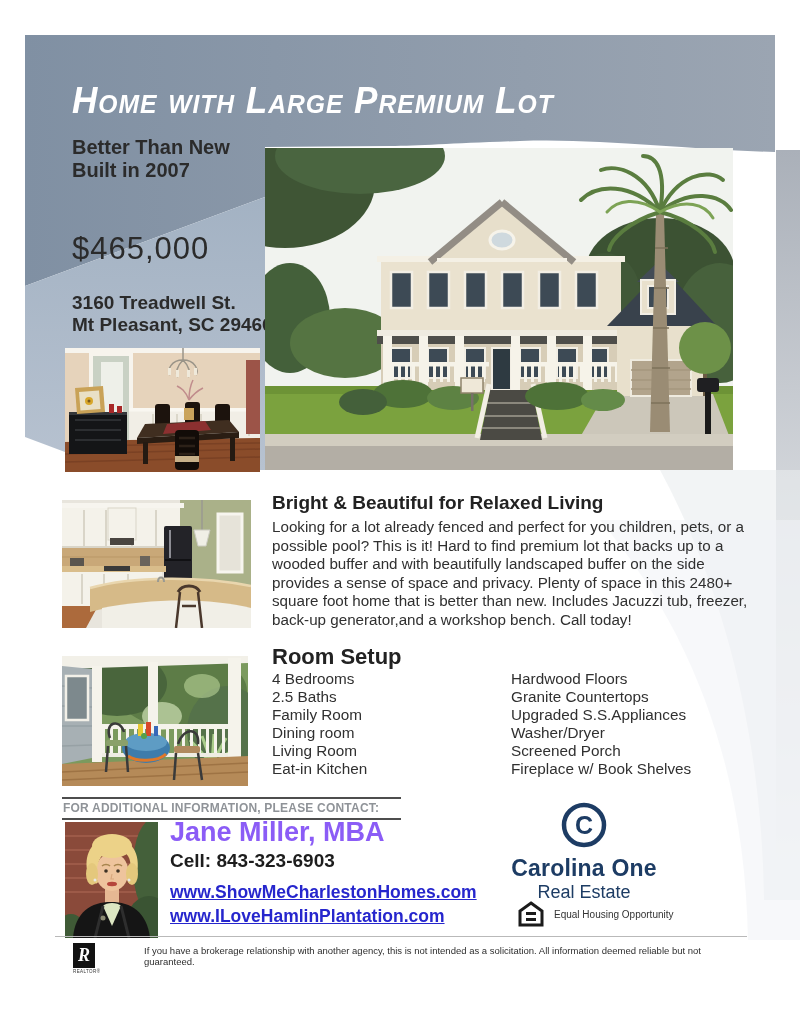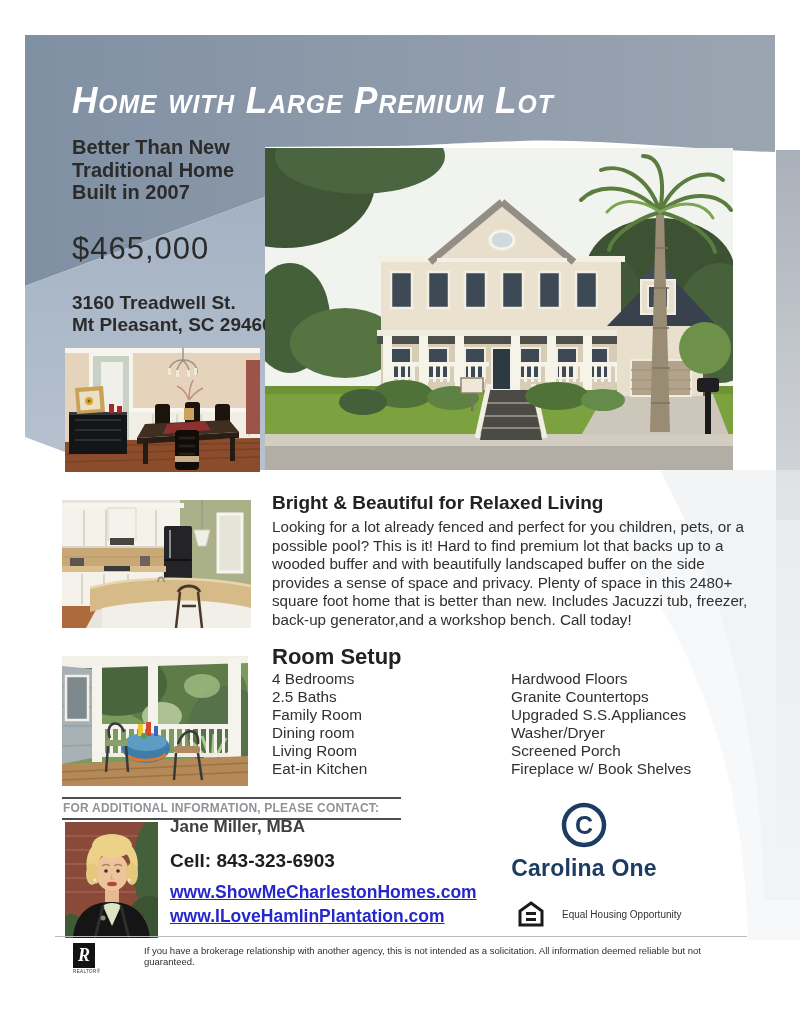--- a/index.html
+++ b/index.html
@@ -22,29 +22,29 @@
 
   .col-head{top:644px;font-size:22px;font-weight:bold;color:#222;}
   .room-head{left:272px;}
   .feat-head{left:508px;}
   .plain-list{top:670px;margin:0;padding:0;list-style:none;font-size:15.3px;line-height:18px;color:#303030;}
   .room-list{left:272px;}
   .feat-list{left:511px;}
 
   .contact-bar{left:62px;top:797px;width:338px;border-top:2px solid #4d4d4d;border-bottom:2px solid #4d4d4d;
     padding:2px 0 3px 1px;font-size:12px;font-weight:bold;color:#8f9398;letter-spacing:.2px;}
-  .agent-name{left:170px;top:817px;font-size:17px;font-weight:bold;color:#404040;}
+  .agent-name{left:170px;top:817px;font-size:27px;font-weight:bold;color:#8b5cf6;}
   .agent-cell{left:170px;top:850px;font-size:19px;font-weight:bold;color:#1d1d1d;}
   .agent-links{left:170px;top:880px;font-size:17.5px;line-height:24px;font-weight:bold;}
   .agent-links a{color:#2626cd;text-decoration:underline;display:block;}
 
   .brand-box{left:503px;top:801px;width:162px;text-align:center;}
   .brand-name{font-size:23px;font-weight:bold;color:#1d3c64;letter-spacing:.2px;margin-top:2px;}
   .brand-div{font-size:18px;color:#1d3c64;margin-top:0px;}
-  .eho-row{left:518px;top:901px;display:flex;align-items:center;gap:18px;}
+  .eho-row{left:518px;top:901px;display:flex;align-items:center;gap:10px;}
   .eho-label{font-size:10px;color:#333;}
 
   .footer-rule{left:55px;top:936px;width:692px;height:1px;background:#b9b9b9;}
   .realtor{left:73px;top:943px;width:24px;text-align:center;}
   .realtor-box{width:22px;height:25px;background:#121212;color:#fff;font-family:"Liberation Serif",serif;
     font-style:italic;font-weight:bold;font-size:18px;line-height:24px;}
   .realtor-word{font-size:4.5px;color:#333;letter-spacing:.4px;margin-top:1px;}
   .disclaimer{left:102px;top:945px;width:580px;font-size:9.5px;color:#2e2e2e;margin-left:42px;}
 </style>
 </head>
@@ -71,21 +71,20 @@
     <path d="M25,286 L265,197 L265,470 L65,470 L65,452 L25,437 Z" fill="url(#glight)"></path>
     <rect x="776" y="150" width="24" height="720" fill="url(#gstrip)"></rect>
     <path d="M660,470 C730,600 762,750 764,900 L800,900 L800,470 Z" fill="#e9ecef" opacity="0.6"></path>
     <path d="M600,520 C700,640 745,780 748,940 L800,940 L800,520 Z" fill="#f1f3f5" opacity="0.55"></path>
   </svg>
 
   <div class="abs flyer-title">Home with Large Premium Lot</div>
 
   <div class="abs headline">
     <div>Better Than New</div>
-    <div>Traditional Home</div>
     <div>Built in 2007</div>
   </div>
 
   <div class="abs price">$465,000</div>
 
   <div class="abs address">
     <div>3160 Treadwell St.</div>
     <div>Mt Pleasant, SC 29466</div>
   </div>
 
@@ -414,20 +413,21 @@
     <a href="#">www.ShowMeCharlestonHomes.com</a>
     <a href="#">www.ILoveHamlinPlantation.com</a>
   </div>
 
   <div class="abs brand-box">
     <svg width="48" height="48" viewBox="0 0 48 48">
       <circle cx="24" cy="24" r="20" fill="none" stroke="#1d3c64" stroke-width="4.5"></circle>
       <text x="24" y="32.5" font-size="25" font-weight="bold" fill="#1d3c64" text-anchor="middle" font-family="Liberation Sans, sans-serif">C</text>
     </svg>
     <div class="brand-name">Carolina One</div>
+    <div class="brand-div">Real Estate</div>
   </div>
 
   <div class="abs eho-row">
     <svg width="26" height="26" viewBox="0 0 26 26">
       <path d="M13,2 L24,10 V24 H2 V10 Z" fill="#ffffff" stroke="#1b1b1b" stroke-width="3"></path>
       <rect x="8" y="11" width="10" height="3" fill="#1b1b1b"></rect>
       <rect x="8" y="17" width="10" height="3" fill="#1b1b1b"></rect>
     </svg>
     <span class="eho-label">Equal Housing Opportunity</span>
   </div>

